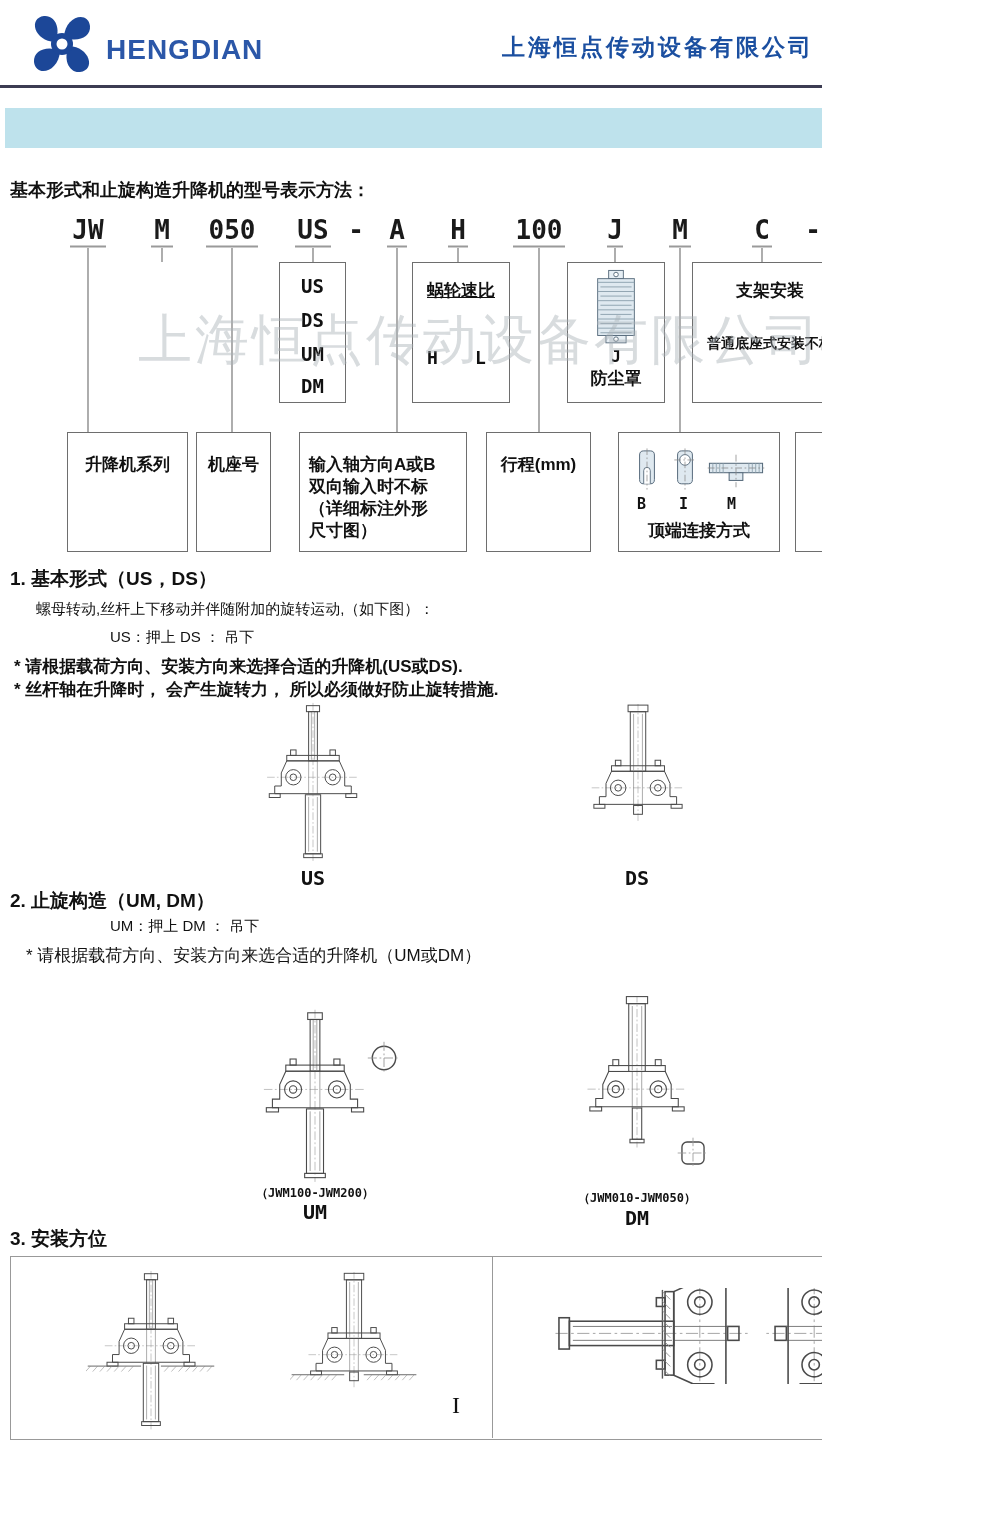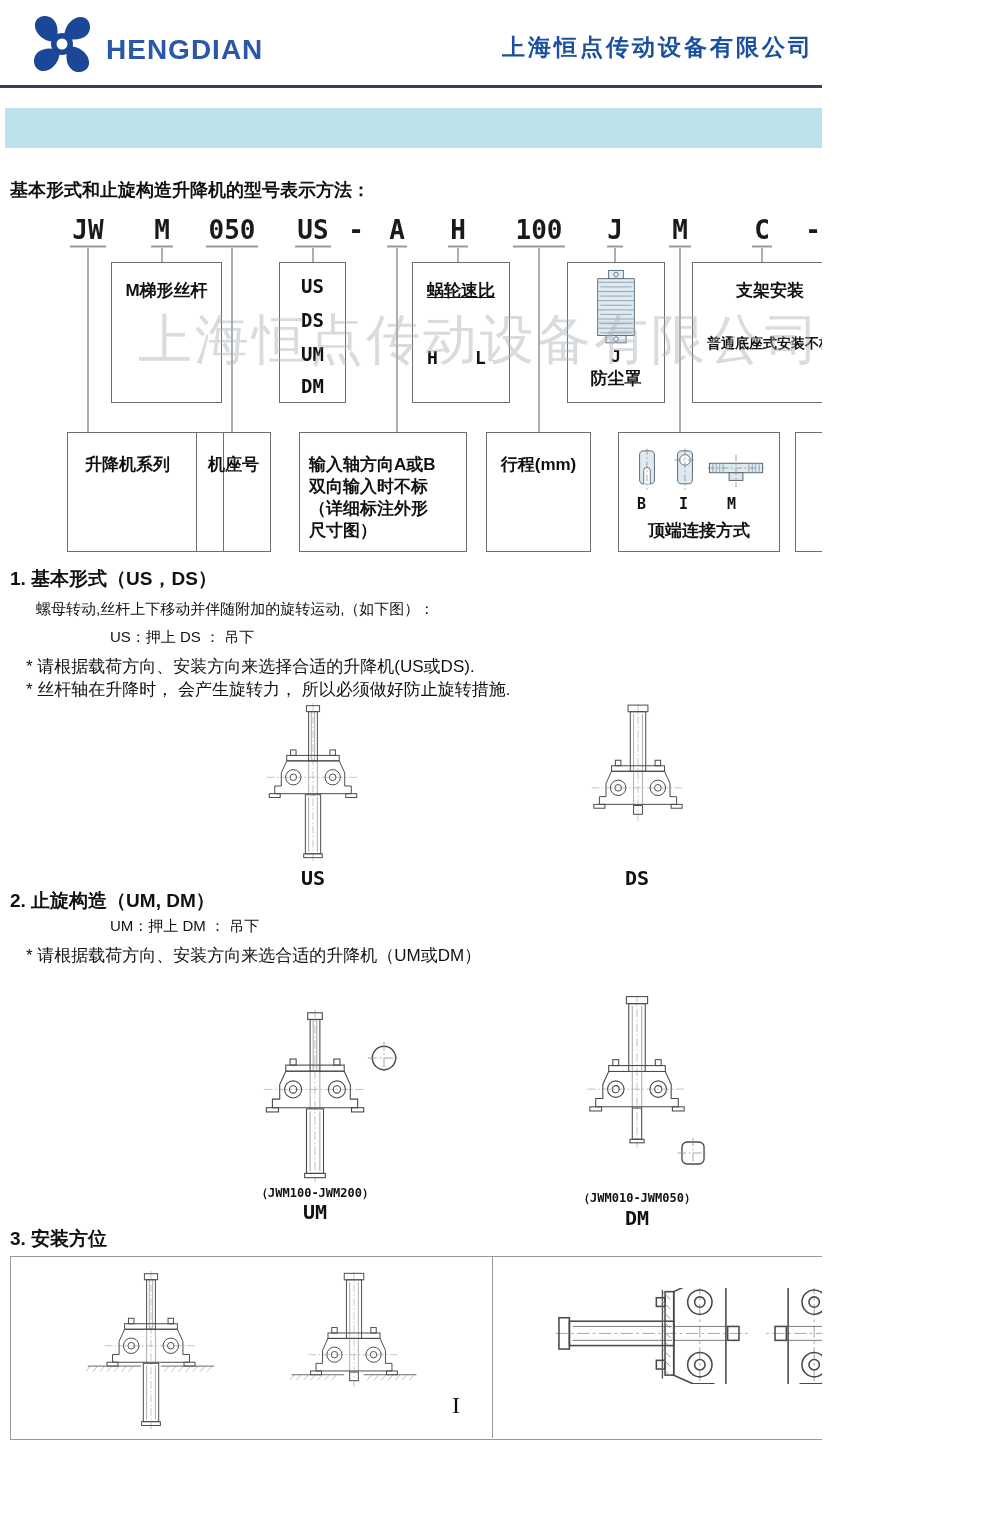--- a/index.html
+++ b/index.html
@@ -100,23 +100,20 @@
       <span class="code-token" style="left: 539px;">100</span>
       <span class="code-token" style="left: 615px;">J</span>
       <span class="code-token" style="left: 680px;">M</span>
       <span class="code-token" style="left: 762px;">C</span>
       <span class="code-token" style="left: 813px;">-</span>
       <span class="code-token" style="left: 859px;">I</span>
     </div>
 
   <div class="abs serif" id="watermark">上海恒点传动设备有限公司</div>
 
-  <div class="box" style="left:111px;top:262px;width:109px;height:139px;">
-    <div class="abs box-title" style="left:0;top:16px;width:109px;text-align:center;">M梯形丝杆</div>
-  </div>
   <div class="box" style="left:279px;top:262px;width:65px;height:139px;">
     <div class="abs mono bold" style="left:0;top:12px;width:65px;text-align:center;font-size:19px;">US</div>
     <div class="abs mono bold" style="left:0;top:46px;width:65px;text-align:center;font-size:19px;">DS</div>
     <div class="abs mono bold" style="left:0;top:80px;width:65px;text-align:center;font-size:19px;">UM</div>
     <div class="abs mono bold" style="left:0;top:112px;width:65px;text-align:center;font-size:19px;">DM</div>
   </div>
   <div class="box" style="left:412px;top:262px;width:96px;height:139px;">
     <div class="abs box-title" style="left:0;top:16px;width:96px;text-align:center;text-decoration:underline;">蜗轮速比</div>
     <div class="abs mono bold" style="left:14px;top:84px;font-size:18px;">H</div>
     <div class="abs mono bold" style="left:62px;top:84px;font-size:18px;">L</div>
@@ -144,21 +141,21 @@
         </svg>
       </div>
     <div class="abs mono bold" style="left:0;top:84px;width:96px;text-align:center;font-size:16px;">J</div>
     <div class="abs box-title" style="left:0;top:104px;width:96px;text-align:center;">防尘罩</div>
   </div>
   <div class="box" style="left:692px;top:262px;width:154px;height:139px;">
     <div class="abs box-title" style="left:0;top:16px;width:154px;text-align:center;">支架安装</div>
     <div class="abs note-small" style="left:0;top:72px;width:154px;text-align:center;">普通底座式安装不标</div>
   </div>
 
-  <div class="box" style="left:67px;top:432px;width:119px;height:118px;padding-left:36px;">
+  <div class="box" style="left:67px;top:432px;width:119px;height:118px;">
     <div class="abs box-title" style="left:0;top:20px;width:119px;text-align:center;">升降机系列</div>
   </div>
   <div class="box" style="left:196px;top:432px;width:73px;height:118px;">
     <div class="abs box-title" style="left:0;top:20px;width:73px;text-align:center;">机座号</div>
   </div>
   <div class="box" style="left:299px;top:432px;width:166px;height:118px;">
     <div class="abs box-title" style="left:9px;top:20px;">输入轴方向A或B</div>
     <div class="abs box-title" style="left:9px;top:42px;">双向输入时不标</div>
     <div class="abs box-title" style="left:9px;top:64px;">（详细标注外形</div>
     <div class="abs box-title" style="left:9px;top:86px;">尺寸图）</div>
@@ -205,21 +202,21 @@
   </div>
   <div class="box" style="left:795px;top:432px;width:125px;height:118px;">
     <div class="abs box-title" style="left:0;top:20px;width:125px;text-align:right;">安装方位</div>
     <div class="abs roman" style="left:30px;top:62px;font-size:21px;">I</div>
     <div class="abs roman" style="left:70px;top:62px;font-size:21px;">II</div>
   </div>
 
   <div class="abs heading" style="left:10px;top:566px;">1. 基本形式（US，DS）</div>
   <div class="abs body-line" style="left:36px;top:600px;">螺母转动,丝杆上下移动并伴随附加的旋转运动,（如下图）：</div>
   <div class="abs body-line" style="left:110px;top:628px;">US：押上      DS ： 吊下</div>
-  <div class="abs notes" style="left:26px;top:655px;">
+  <div class="abs notes" style="left:14px;top:655px;font-weight:bold;">
     <div>* 请根据载荷方向、安装方向来选择合适的升降机(US或DS).</div>
     <div>* 丝杆轴在升降时， 会产生旋转力， 所以必须做好防止旋转措施.</div>
   </div>
 
   <div class="fig" style="left:250px;top:698px;width:126px;height:164px;">
       <svg width="100%" height="100%" viewBox="-115 -145 230 300">
         <g>
           <line x1="0" y1="-136" x2="0" y2="154" stroke="#999" stroke-width="1" stroke-dasharray="14 4 3 4" fill="none"></line>
           <line x1="-84" y1="0" x2="84" y2="0" stroke="#999" stroke-width="1" stroke-dasharray="14 4 3 4" fill="none"></line>
           <rect x="-8" y="-120" width="16" height="90" stroke="#4a4a4a" fill="none" stroke-width="1.8"></rect>

